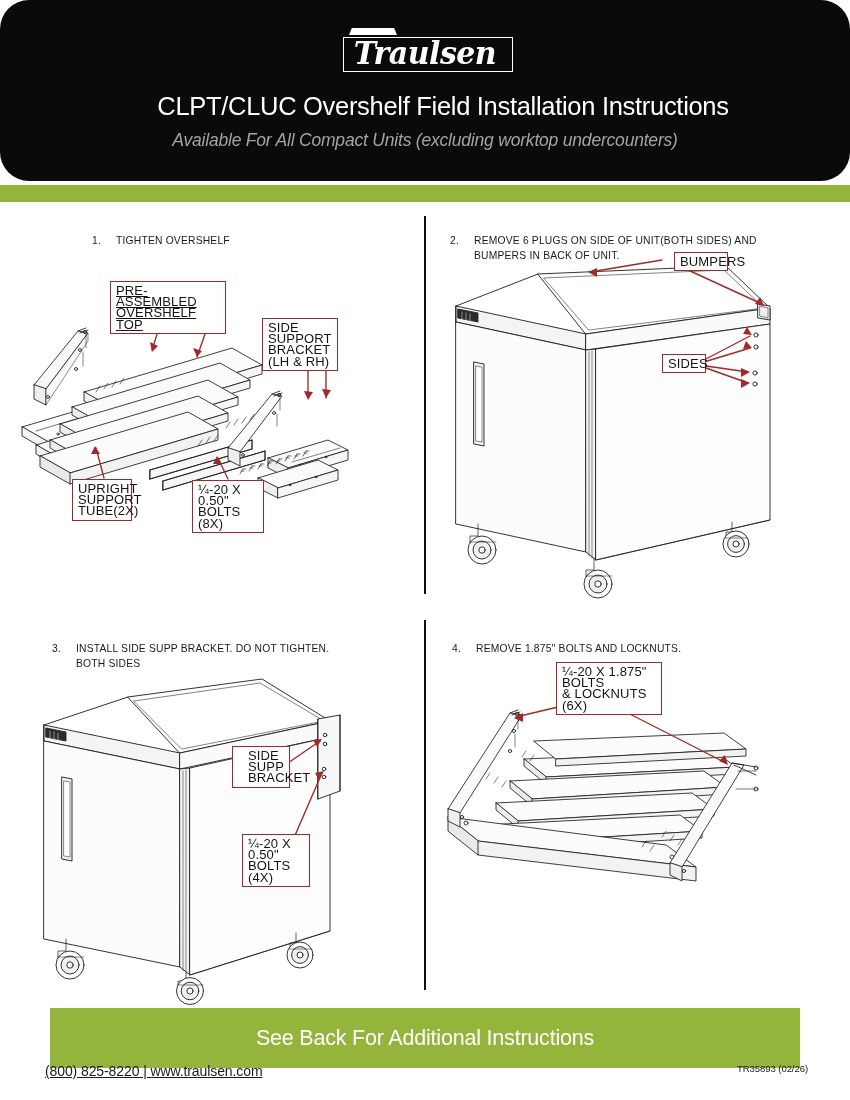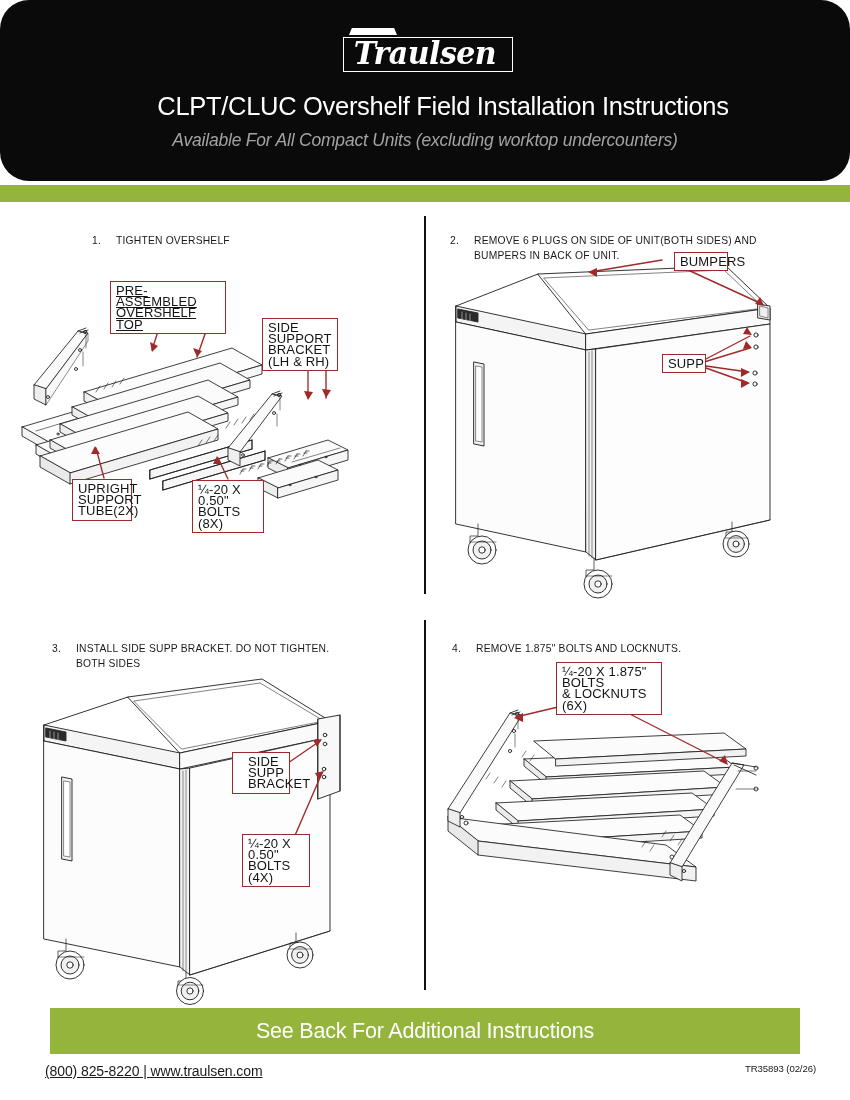--- a/index.html
+++ b/index.html
@@ -118,38 +118,38 @@
     font-size:13px;
     line-height:11.4px;
     letter-spacing:0.15px;
     padding:2.5px 5px 3px 5px;
     white-space:pre-line;
     z-index:6;
   }
 
   
   .cta {
-    position:absolute; left:50px; top:1008px; width:750px; height:46px;
+    position:absolute; left:50px; top:1008px; width:750px; height:60px;
     background:#95b43c;
     color:#ffffff;
     font-size:21.5px;
     letter-spacing:-0.2px;
     display:flex; align-items:center; justify-content:center;
   }
 
   
   .footer {
     position:absolute; left:0; top:1063px; width:850px; height:26px;
   }
   .footer-left {
     position:absolute; left:45px; top:0;
     font-size:14px; color:#1a1a1a; letter-spacing:-0.1px;text-decoration:underline;
   }
   .footer-right {
-    position:absolute; right:34px; top:0;
+    position:absolute; right:42px; top:0;
     font-size:9.6px; color:#1a1a1a; letter-spacing:-0.1px;
   }
 </style>
 </head>
 <body>
 
 <div class="header">
 
   <div class="logo-wrap">
     <div class="logo-tbar"></div>
@@ -385,21 +385,21 @@
         <polygon points="338,104 329,102 334,95"></polygon>
         <polygon points="326,133 317,132 321,125"></polygon>
         <polygon points="326,146 317,147 320,139"></polygon>
         <polygon points="324,170 315,166 315,175"></polygon>
         <polygon points="324,181 315,177 315,186"></polygon>
       </g>
     </svg>
 
     <div class="callout" style="left:248px; top:50px; width:54px;">BUMPERS</div>
 
-    <div class="callout" style="left:236px; top:152px; width:44px;">SUPP</div>
+    <div class="callout" style="left:236px; top:152px; width:44px;">SIDES</div>
   </div>
 
   <div class="panel panel-3">
     <div class="step-head">
       <span class="step-num">3.</span>
       <span class="step-txt">INSTALL SIDE SUPP BRACKET. DO NOT TIGHTEN.
 BOTH SIDES</span>
     </div>
 
     <svg class="art" viewBox="0 0 424 394">
@@ -460,21 +460,21 @@
       <g stroke="#a02a2a" stroke-width="1.4" fill="none" stroke-linecap="round">
         <path d="M288 152 L320 130"></path>
         <path d="M290 236 L322 162"></path>
       </g>
       <g fill="#a02a2a">
         <polygon points="322,128 313,129 317,136"></polygon>
         <polygon points="324,160 315,162 319,169"></polygon>
       </g>
     </svg>
 
-    <div class="callout" style="left:232px; top:146px; width:58px;padding-left:15px;">SIDE SUPP
+    <div class="callout" style="left:232px; top:140px; width:58px;padding-left:15px;">SIDE SUPP
 BRACKET</div>
 
     <div class="callout" style="left:242px; top:228px; width:68px;">¼-20 X 0.50"
 BOLTS (4X)</div>
   </div>
 
   <div class="panel panel-4">
     <div class="step-head">
       <span class="step-num">4.</span>
       <span class="step-txt">REMOVE 1.875" BOLTS AND LOCKNUTS.</span>

